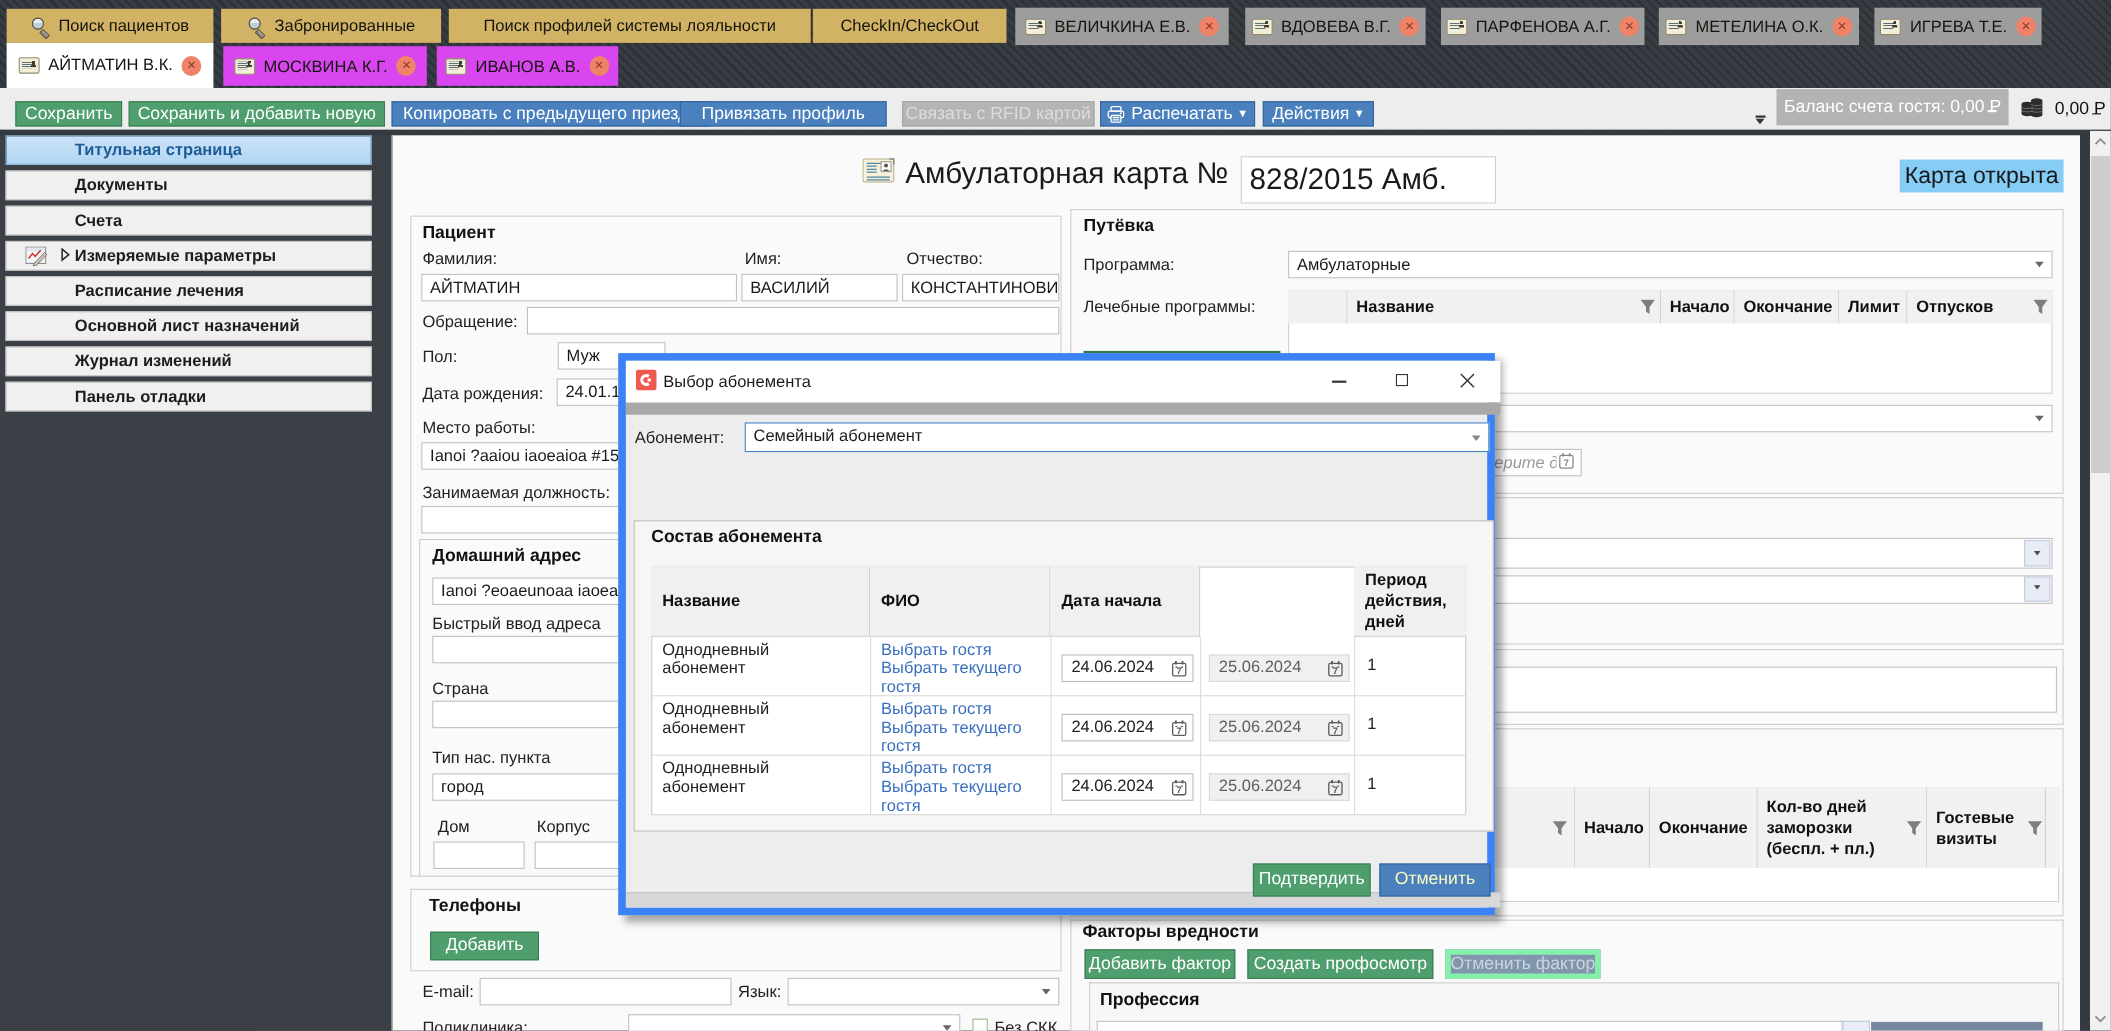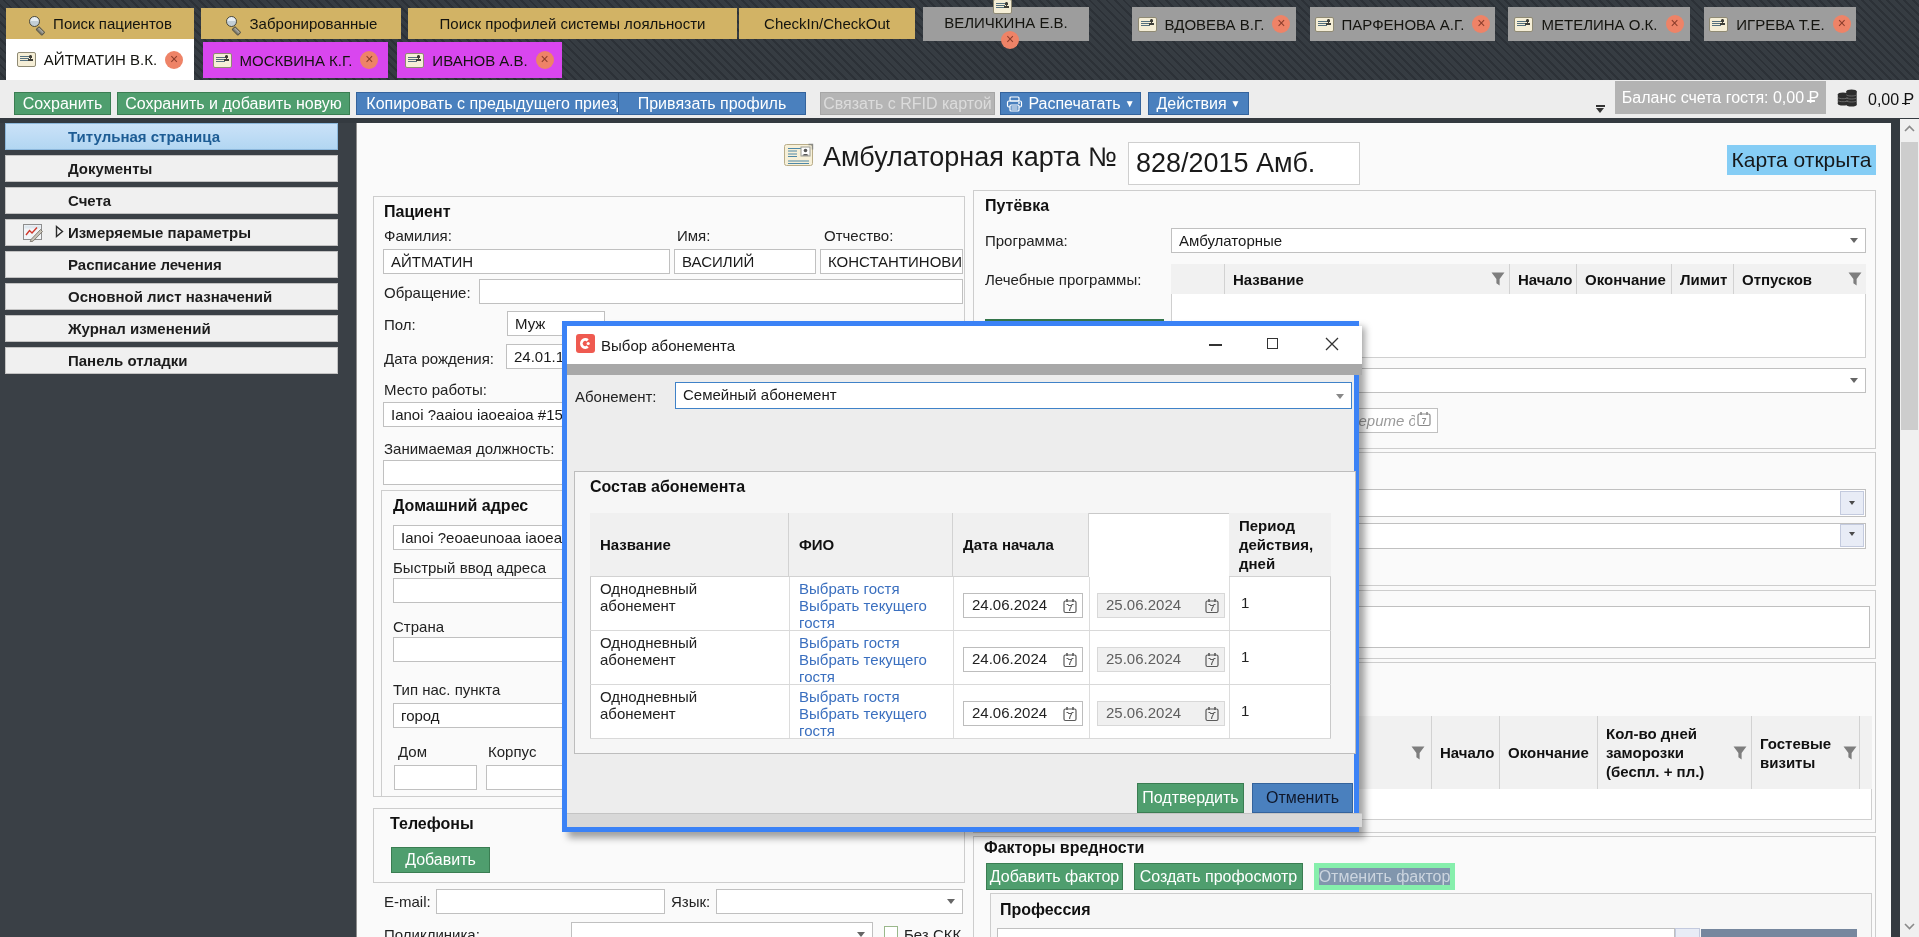--- a/index.html
+++ b/index.html
@@ -34,27 +34,27 @@
 #rstrip{position:absolute;left:1891px;top:123px;width:9px;height:814px;background:#343a40;}
 #sbar{position:absolute;left:1900px;top:119px;width:19px;height:818px;background:#f0f0f0;}
 #sbthumb{position:absolute;left:1901px;top:142px;width:17px;height:288px;background:#cdcdcd;}
 
 .gbox{position:absolute;border:1px solid #cdcdcd;background:#fafafa;}
 .gtitle{position:absolute;font-size:16px;font-weight:bold;color:#111;white-space:nowrap;}
 .lbl{position:absolute;font-size:15px;color:#222;white-space:nowrap;}
 .inp{position:absolute;background:#fff;border:1px solid #c0c0c0;font-size:15px;color:#1a1a1a;padding:0 7px;line-height:23px;white-space:nowrap;overflow:hidden;height:25px;}
 .combo .arr{position:absolute;right:7px;top:9px;width:0;height:0;border-left:4px solid transparent;border-right:4px solid transparent;border-top:5px solid #666;}
 .gbtn{position:absolute;background:#4f9e6e;border:1px solid #3a7d52;color:#fff;font-size:16px;display:flex;align-items:center;justify-content:center;white-space:nowrap;}
-.bbtn{position:absolute;background:#4a80be;border:1px solid #34639c;color:#0f172a;font-size:16px;display:flex;align-items:center;justify-content:center;white-space:nowrap;}
+.bbtn{position:absolute;background:#4a80be;border:1px solid #34639c;color:#fef9c3;font-size:16px;display:flex;align-items:center;justify-content:center;white-space:nowrap;}
 .sbtn{position:absolute;background:#8196ad;border:5px solid #86efac;color:#ccd5df;font-size:16px;display:flex;align-items:center;justify-content:center;white-space:nowrap;}
 
 .th{position:absolute;background:#f1f1f1;border-right:1px solid #d2d2d2;font-size:15px;font-weight:bold;color:#111;display:flex;align-items:center;padding-left:8px;}
 .funnel{width:14px;height:14px;flex:0 0 auto;}
 
-#modal{position:absolute;left:562px;top:321px;width:797px;height:511px;background:#ededed;border:5px solid #3b82f6;box-shadow:6px 6px 7px rgba(0,0,0,0.36);padding-left:34px;}
+#modal{position:absolute;left:562px;top:321px;width:797px;height:511px;background:#ededed;border:7px solid #3b82f6;box-shadow:6px 6px 7px rgba(0,0,0,0.36);padding-left:34px;}
 #mtitle{position:absolute;left:0;top:0;width:795px;height:38px;background:#fff;}
 #mband{position:absolute;left:0;top:38px;width:795px;height:11px;background:#a8a8a8;}
 #mbottom{position:absolute;left:0;bottom:0;width:795px;height:14px;background:#d8d8d8;border-top:1px solid #c4c4c4;}
 .link{color:#3a6fbf;}
 .rub{position:relative;display:inline-block;}
 .rub i{position:absolute;left:-2px;bottom:5px;width:8px;height:1.5px;background:currentColor;}
 .mag{display:inline-block;width:17px;height:16px;margin-right:8px;position:relative;flex:0 0 auto;}
 .mag:before{content:"";position:absolute;left:1px;top:0px;width:9px;height:9px;border:1.6px solid #4a4a42;border-radius:50%;background:linear-gradient(#e8eef2 45%,#c2ced6 46%);}
 .mag:after{content:"";position:absolute;left:10.5px;top:10px;width:7px;height:3px;background:linear-gradient(#b9b9b3,#6e6e66);border:0.5px solid #55554d;transform:rotate(45deg);border-radius:1px;transform-origin:0 0;}
 .dicon{position:relative;background:#f5eed6;border:1px solid #8f8a74;border-radius:2px;}
@@ -70,21 +70,21 @@
 .mdate svg{position:absolute;right:5px;top:4px;}
 .mdate.dis{background:#f0f0f0;border-color:#d8d8d8;color:#5f5f5f;width:128px;}
 </style></head>
 <body>
 <div id="app"></div>
 
 <div class="tab tan" style="left:6px;width:188px;"><span class="mag"></span>Поиск пациентов</div>
 <div class="tab tan" style="left:201px;width:200px;"><span class="mag"></span>Забронированные</div>
 <div class="tab tan" style="left:408px;width:329px;">Поиск профилей системы лояльности</div>
 <div class="tab tan" style="left:739px;width:176px;">CheckIn/CheckOut</div>
-<div class="tab gray1" style="left:923px;width:166px;flex-direction:column;"><span class="dicon"></span>ВЕЛИЧКИНА Е.В.<span class="xc">×</span></div>
+<div class="tab gray1" style="left:923px;width:194px;"><span class="dicon"></span>ВЕЛИЧКИНА Е.В.<span class="xc">×</span></div>
 <div class="tab gray1" style="left:1132px;width:164px;"><span class="dicon"></span>ВДОВЕВА В.Г.<span class="xc">×</span></div>
 <div class="tab gray1" style="left:1310px;width:185px;"><span class="dicon"></span>ПАРФЕНОВА А.Г.<span class="xc">×</span></div>
 <div class="tab gray1" style="left:1508px;width:182px;"><span class="dicon"></span>МЕТЕЛИНА О.К.<span class="xc">×</span></div>
 <div class="tab gray1" style="left:1704px;width:152px;"><span class="dicon"></span>ИГРЕВА Т.Е.<span class="xc">×</span></div>
 
 <div class="tab white" style="left:6px;width:188px;"><span class="dicon"></span>АЙТМАТИН В.К.<span class="xc">×</span></div>
 <div class="tab gray" style="left:203px;width:185px;"><span class="dicon"></span>МОСКВИНА К.Г.<span class="xc">×</span></div>
 <div class="tab gray" style="left:397px;width:165px;"><span class="dicon"></span>ИВАНОВ А.В.<span class="xc">×</span></div>
 
 <div id="toolbar"></div>

